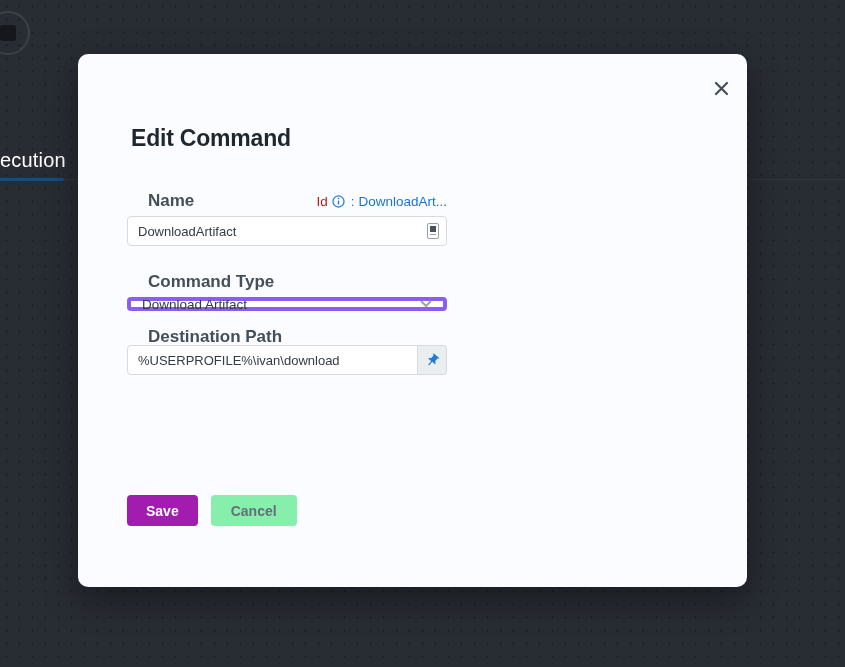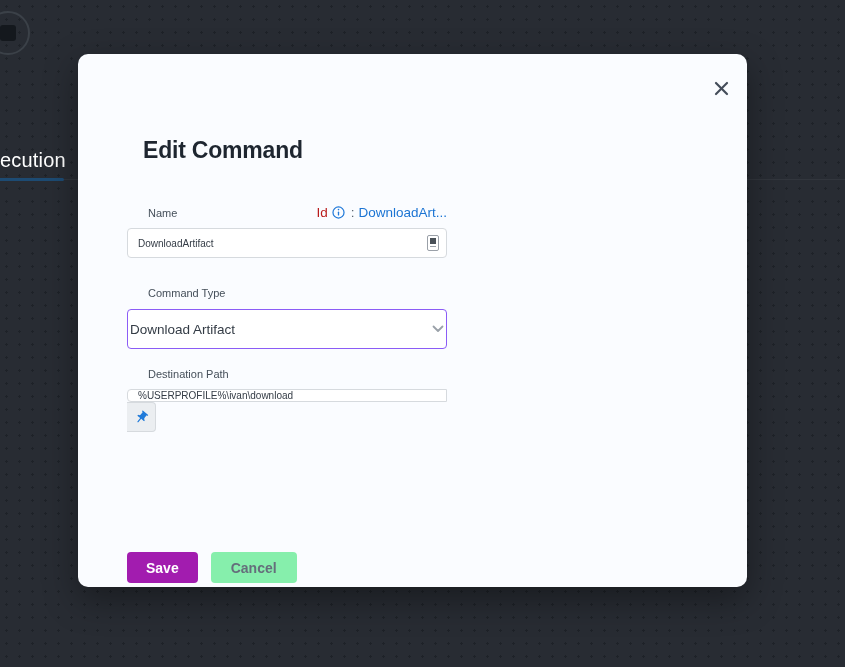--- a/index.html
+++ b/index.html
@@ -36,59 +36,59 @@
     box-shadow:0 12px 34px rgba(0,0,0,0.38);
     padding:66px 49px 0 49px;
   }
   .close-btn{
     position:absolute;top:24px;right:16px;width:20px;height:20px;
     display:flex;align-items:center;justify-content:center;cursor:pointer;
     background:none;border:none;padding:0;
   }
   .modal-title{
     font-size:23px;font-weight:700;color:#1e2630;letter-spacing:-0.2px;
-    margin:16px;line-height:28px;
+    margin:4px;line-height:28px;
   }
   .form{width:320px;}
-  .field-label{font-size:11px;font-weight:400;color:#454f5a;line-height:15px;padding-left:21px;}
+  .field-label{font-size:17px;font-weight:700;color:#454f5a;line-height:15px;padding-left:21px;}
   .name-row{
     margin-top:41px;display:flex;justify-content:space-between;align-items:baseline;
   }
   .id-group{display:flex;align-items:center;gap:4px;font-size:13.5px;}
   .id-prefix{color:#b91c1c;}
   .id-sep{color:#5a646e;margin-left:2px;}
   .id-link{color:#1b74d3;text-decoration:none;}
   .input-wrap{position:relative;margin-top:7px;}
   .text-input{
     width:100%;height:30px;box-sizing:border-box;
     border:1px solid #d6dade;border-radius:4px;background:#ffffff;
-    padding:0 30px 0 10px;font-size:10px;color:#333b45;
+    padding:0 30px 0 10px;font-size:13px;color:#333b45;
     font-family:"Liberation Sans", sans-serif;outline:none;
   }
   
   .autofill-icon{
     position:absolute;right:8px;top:50%;transform:translateY(-50%);
     width:12px;height:16px;border:1.5px solid #9aa0a8;border-radius:2px;
     box-sizing:border-box;display:flex;flex-direction:column;align-items:center;
     padding-top:2px;gap:1.5px;background:#fff;
   }
   .autofill-square{width:6px;height:6px;background:#4a5158;}
   .autofill-line{width:6px;height:1.5px;background:#9aa0a8;}
   
   .select-box{
-    margin-top:8px;height:40px;box-sizing:border-box;
-    border:1px solid #8b5cf6;border-radius:4px;background:#ffffff;
+    margin-top:8px;height:14px;box-sizing:border-box;
+    border:4px solid #8b5cf6;border-radius:4px;background:#ffffff;
     display:flex;align-items:center;justify-content:space-between;
-    padding:0 2px;cursor:pointer;
+    padding:0 11px;cursor:pointer;
   }
   .select-value{font-size:13.5px;color:#333b45;}
   .section-gap-1{margin-top:28px;}
   .section-gap-2{margin-top:18px;}
   
-  .input-group{display:flex;margin-top:7px;flex-direction:column;}
+  .input-group{display:flex;margin-top:1px;}
   .input-group .text-input{
     flex:1;border-radius:4px 0 0 4px;padding-right:10px;
   }
   .pin-btn{
     width:29px;height:30px;box-sizing:border-box;flex:none;
     border:1px solid #d6dade;border-left:none;border-radius:0 4px 4px 0;
     background:#ebeef1;display:flex;align-items:center;justify-content:center;
     cursor:pointer;padding:0;
   }
   

